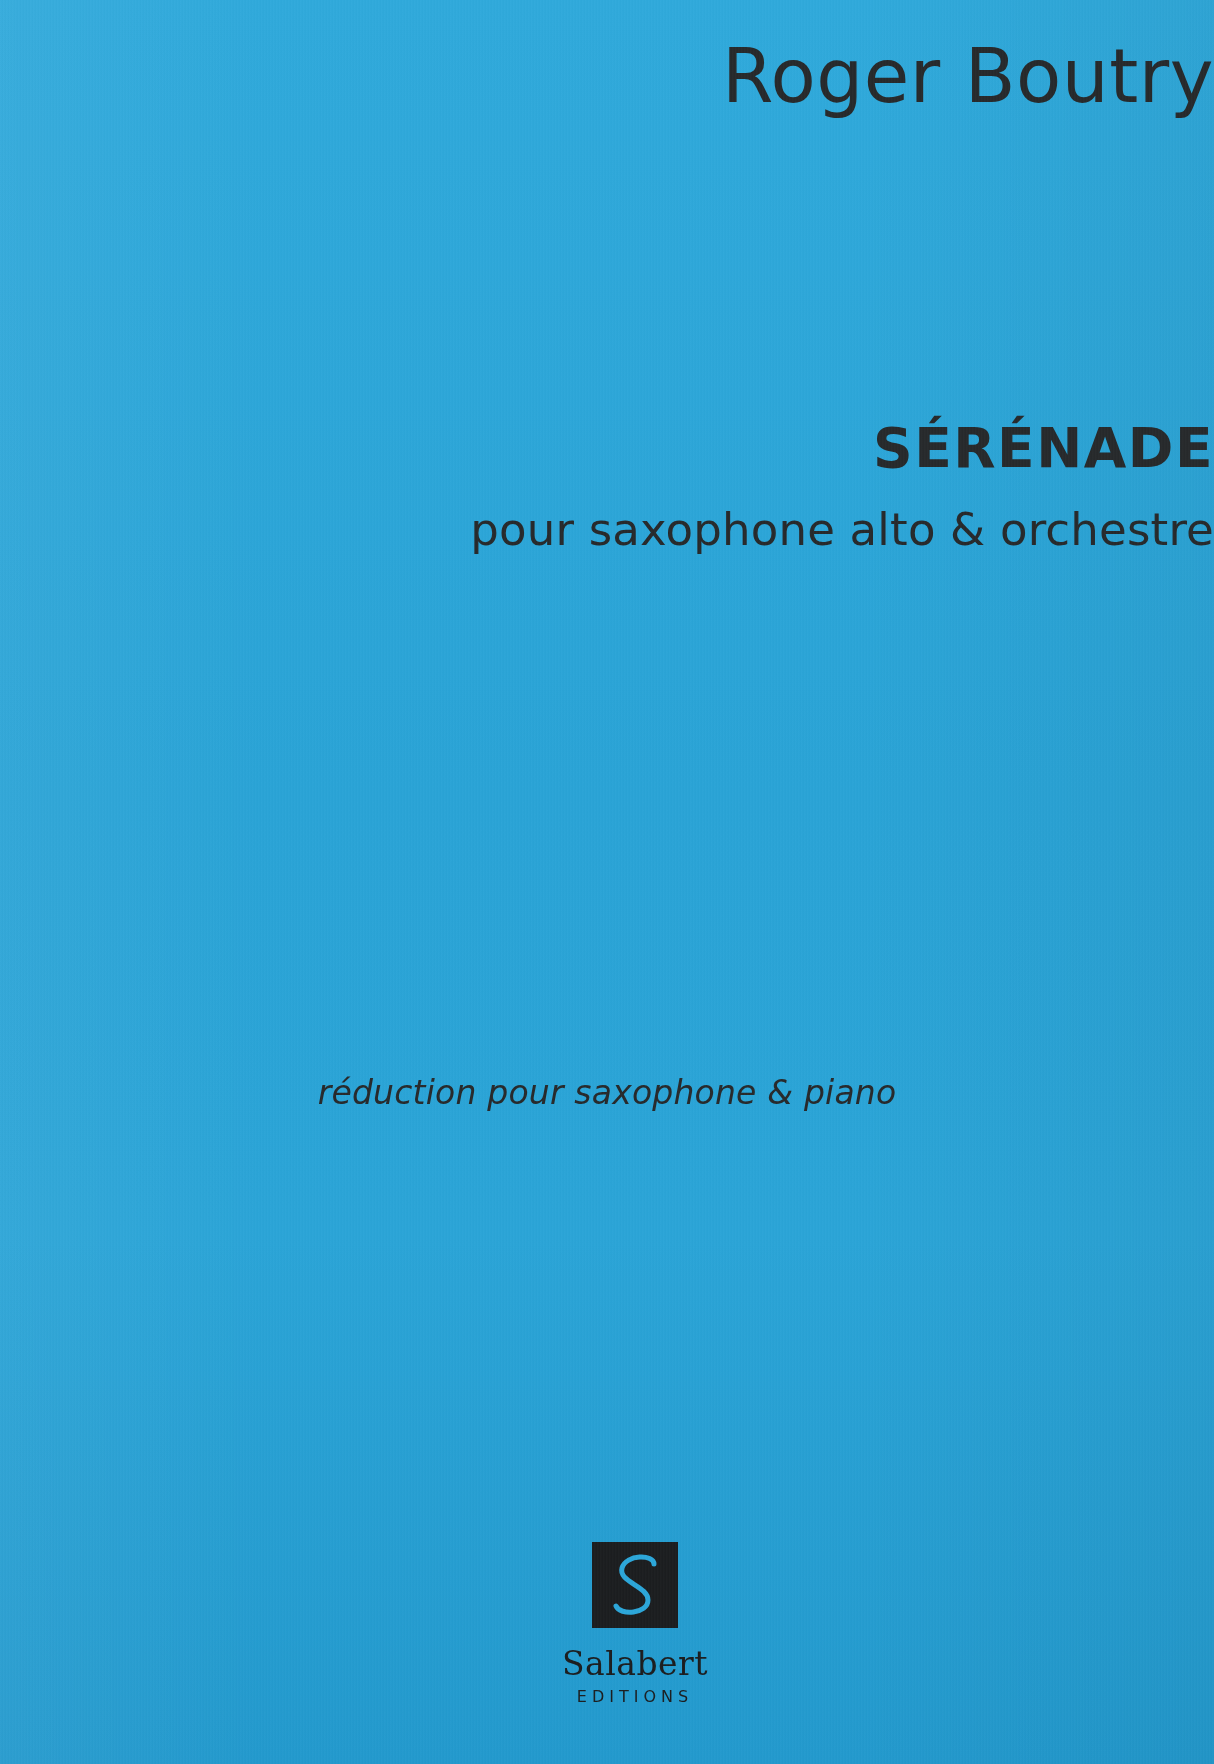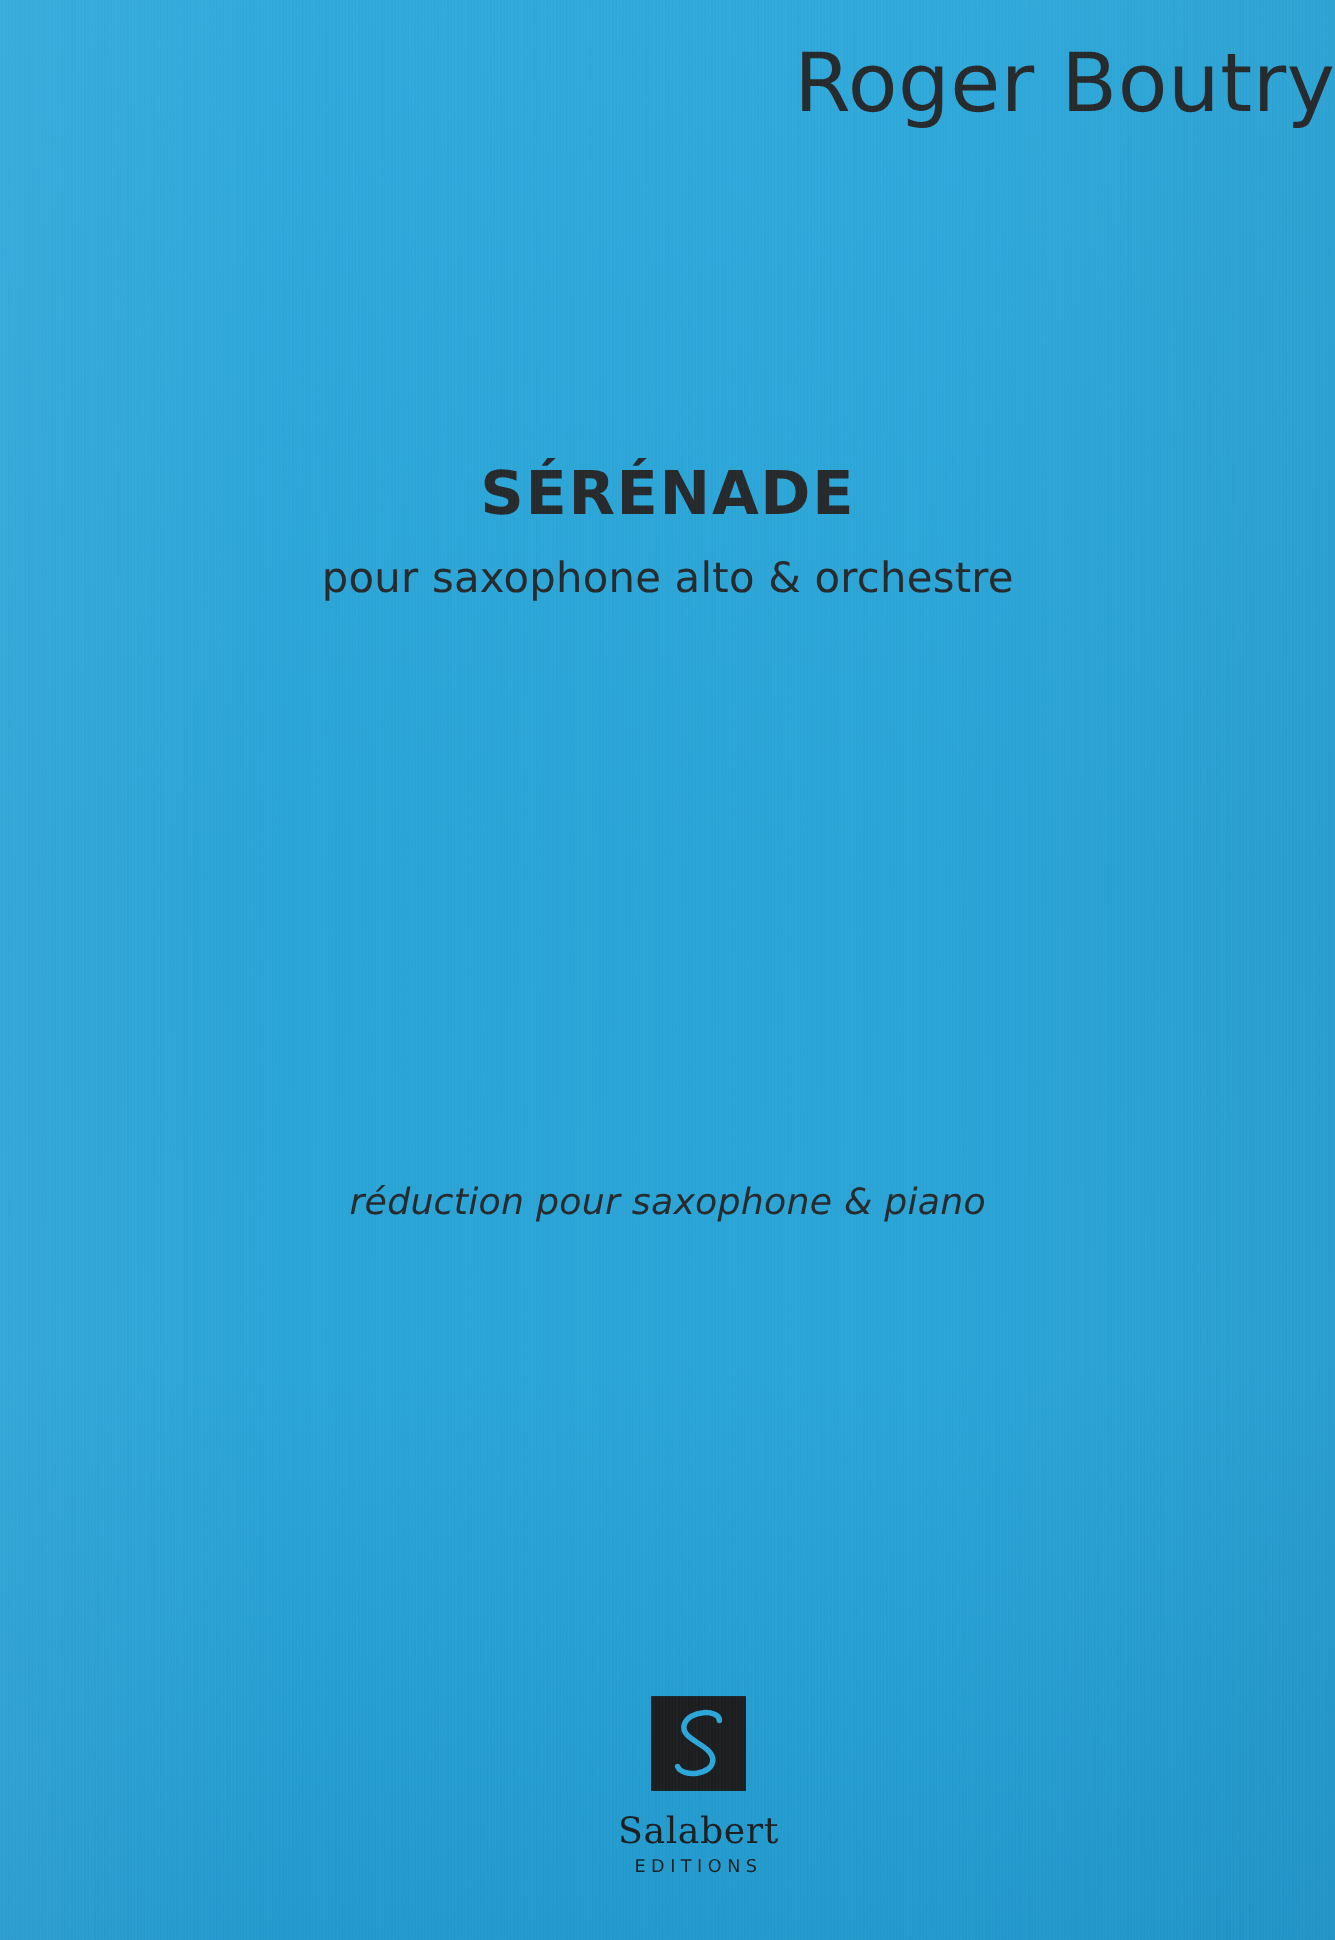--- a/index.html
+++ b/index.html
@@ -50,32 +50,32 @@
     color: #26292b;
     letter-spacing: 0.5px;
     font-family: "DejaVu Sans", sans-serif;
   }
 
   .title-block {
     position: absolute;
     top: 418px;
     left: 0;
     width: 100%;
-    text-align: center;
+    text-align: right;
   }
   .work-title {
     font-size: 55px;
     font-weight: bold;
     letter-spacing: 1.5px;
     color: #26292b;
     line-height: 1.1;
   }
   .instrumentation {
     margin-top: 24px;
-    font-size: 38px;
+    font-size: 45px;
     font-weight: 400;
     color: #26292b;
     letter-spacing: 0.2px;
   }
 
   .reduction {
     position: absolute;
     top: 1037px;
     left: 0;
     width: 100%;

